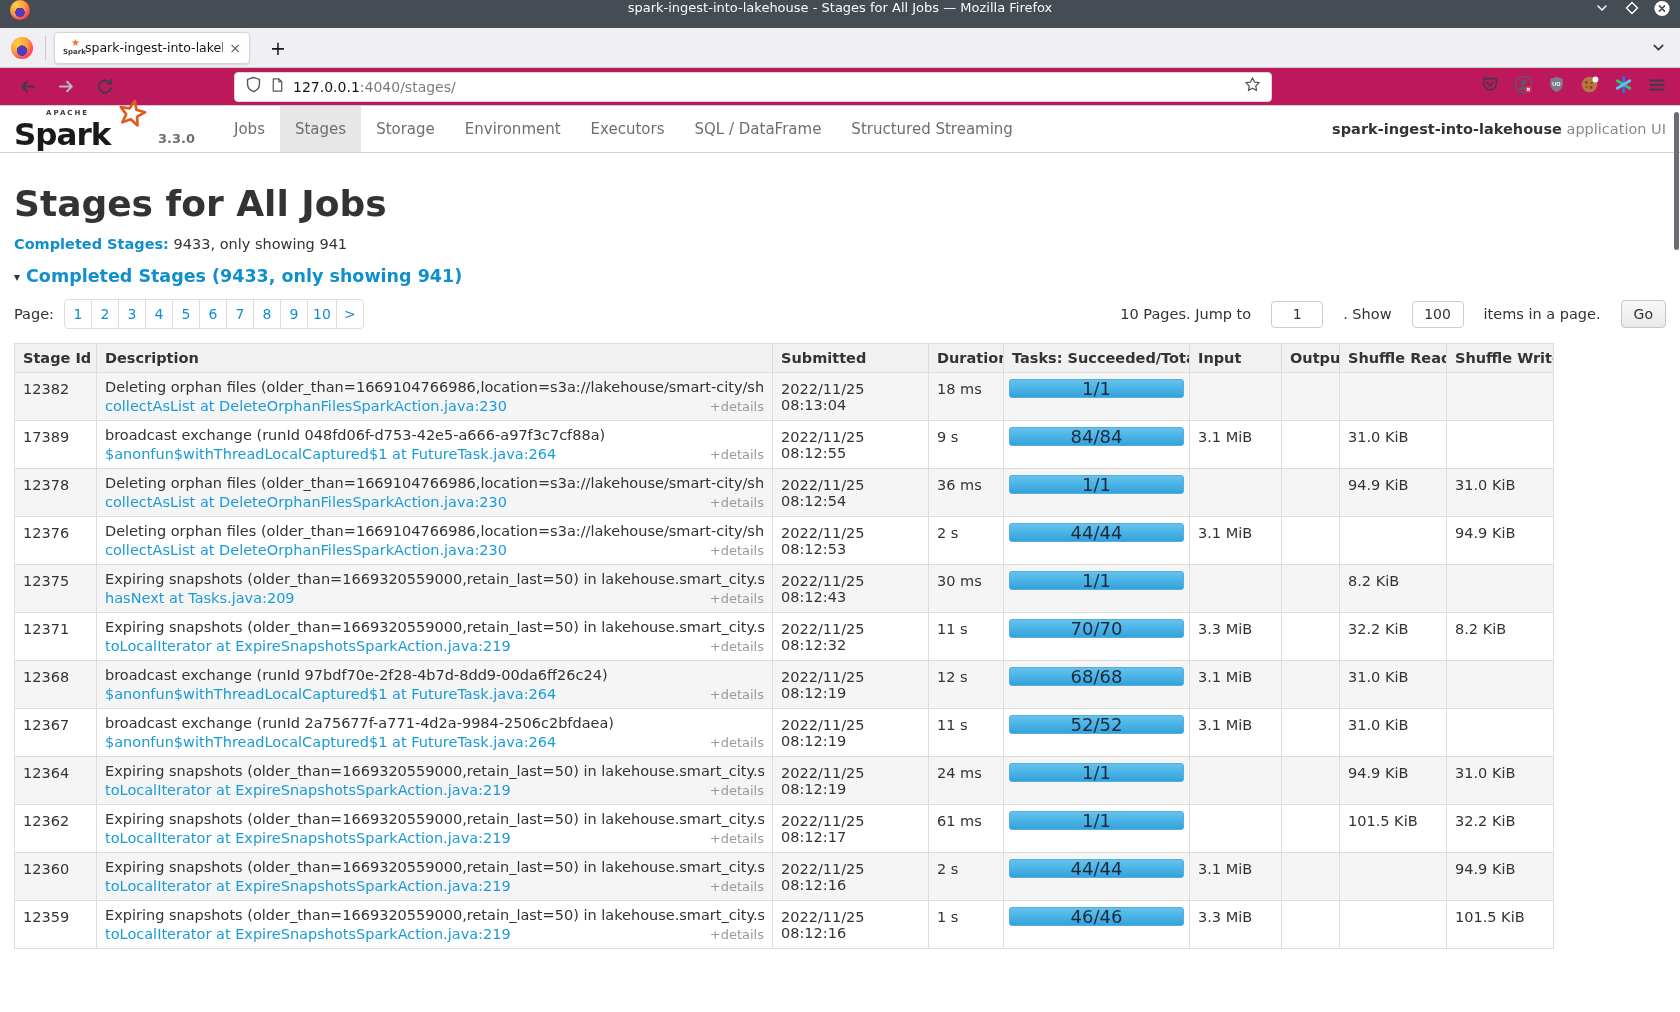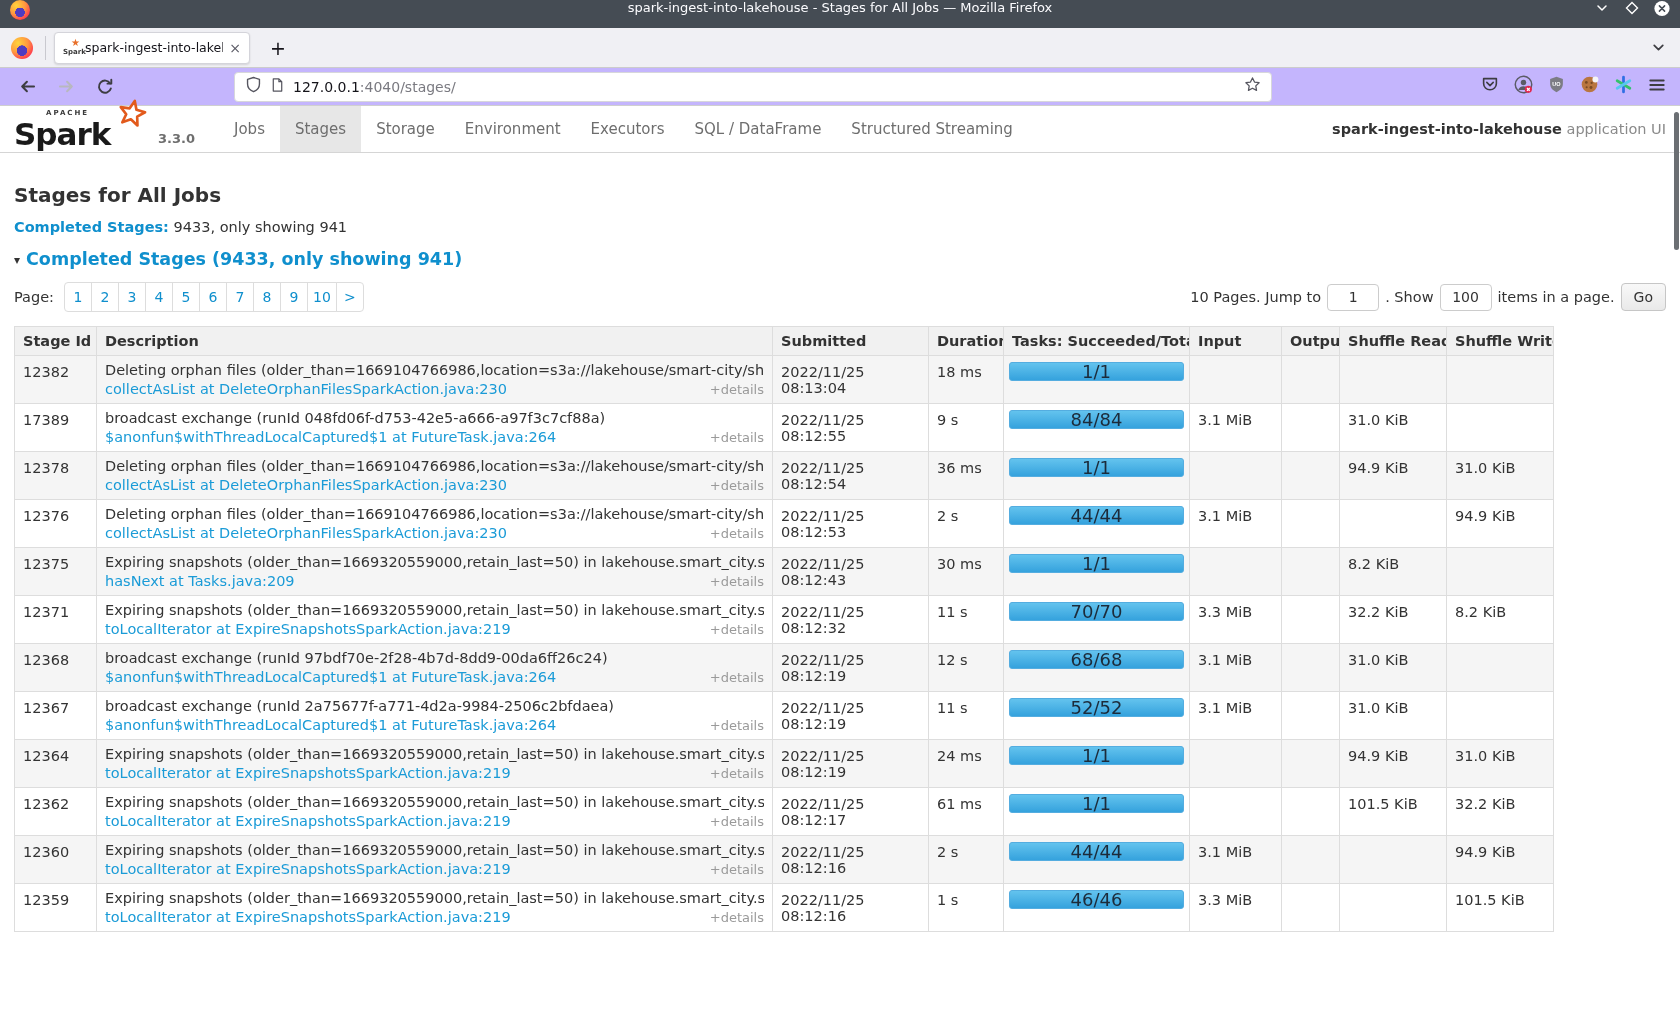--- a/index.html
+++ b/index.html
@@ -25,21 +25,21 @@
     display:flex; align-items:center; padding:0 8px; gap:6px; }
   .favicon { width:16px; height:16px; position:relative; flex-shrink:0; }
   .favicon .fw { position:absolute; bottom:0; left:0; font-size:7px; font-weight:bold; color:#3a3a3a; letter-spacing:0; }
   .favicon .fs { position:absolute; top:-3px; right:-1px; color:#e8702a; font-size:10px; }
   .tab-title { font-size:12.5px; color:#15141a; white-space:nowrap; overflow:hidden; flex:1; }
   .tab-close { color:#5b5b66; font-size:14px; line-height:14px; flex-shrink:0; }
   .newtab { font-size:19px; color:#15141a; padding:0 12px; margin-left:8px; }
   .tab-list-chevron { position:absolute; right:14px; top:12px; }
 
   
-  .toolbar { height:38px; background:#c4b5fd; border-bottom:1px solid #cfcfcf; display:flex; align-items:center; }
+  .toolbar { height:38px; background:#be185d; border-bottom:1px solid #cfcfcf; display:flex; align-items:center; }
   .nav-btn { padding:0 10px; display:flex; align-items:center; }
   .urlbar { width:1038px; height:30px; margin-left:110px; background:#fff; border:1px solid #d7d7db; border-radius:4px;
     display:flex; align-items:center; padding:0 10px; gap:8px; }
   .url-text { font-size:14px; color:#15141a; flex:1; }
   .url-text .path { color:#7a7a81; }
   .tool-icons { margin-left:auto; display:flex; align-items:center; gap:15px; padding-right:14px; }
 
   
   .spark-header { height:47px; background:#fff; border-bottom:1px solid #d5d5d5; display:flex; align-items:stretch; }
   .spark-logo { position:relative; width:128px; margin-left:14px; align-self:center; height:42px; }
@@ -48,34 +48,34 @@
   .spark-star { position:absolute; top:-10px; right:-6px; transform:rotate(12deg); }
   .version { align-self:flex-end; font-size:13px; font-weight:bold; color:#6e6e6e; padding:0 0 6px 16px; }
   .spark-nav { display:flex; list-style:none; margin-left:24px; }
   .spark-nav li { line-height:47px; padding:0 15px; font-size:15px; color:#6e6e6e; cursor:default; }
   .spark-nav li.active { background:#e7e7e7; }
   .app-label { margin-left:auto; line-height:47px; padding-right:14px; font-size:14.5px; color:#8a8a8a; white-space:nowrap; }
   .app-label b { color:#333; }
 
   
   .content { padding:0 14px; height:859px; overflow:hidden; }
-  h1.page-title { margin:30px 0 10px; font-size:20px; font-weight:700; color:#333; }
+  h1.page-title { margin:30px 0 10px; font-size:36px; font-weight:700; color:#333; }
   .summary { list-style:none; font-size:14.5px; color:#333; }
   .summary li { line-height:20px; }
   .summary a { color:#0f8fcd; font-weight:bold; text-decoration:none; }
   .section-head { margin-top:12px; font-size:17.5px; font-weight:bold; color:#0f8fcd; cursor:pointer; }
   .section-head .arrow { color:#333; font-size:12px; margin-right:6px; vertical-align:1px; }
 
   .pagerow { margin:13px 0 14px; display:flex; align-items:center; font-size:14.5px; color:#333; }
   .pagination { display:inline-flex; margin-left:10px; }
   .page-btn { display:block; min-width:28px; text-align:center; padding:6px 5px; border:1px solid #ddd; margin-left:-1px;
     background:#fff; color:#0f8fcd; font-size:14px; text-decoration:none; }
   .page-btn:first-child { border-radius:4px 0 0 4px; margin-left:0; }
   .page-btn:last-child { border-radius:0 4px 4px 0; }
-  .pager-right { margin-left:auto; display:flex; align-items:center; gap:6px; }
+  .pager-right { margin-left:auto; display:flex; align-items:center; gap:20px; }
   .pager-right input { width:52px; height:27px; border:1px solid #ccc; border-radius:4px; text-align:center; font-size:14px;
     color:#333; font-family:inherit; }
   .go-btn { padding:5px 12px; border:1px solid #c6c6c6; border-radius:4px; background:linear-gradient(#f8f8f8,#e9e9e9);
     font-size:14px; color:#333; font-family:inherit; }
 
   
   table.stages { width:1539px; border-collapse:collapse; table-layout:fixed; font-size:14.5px; margin-top:2px; }
   .stages th, .stages td { border:1px solid #ddd; vertical-align:top; text-align:left; }
   .stages th { background:#f1f1f1; padding:6px 8px; font-weight:bold; color:#333; white-space:nowrap; overflow:hidden; }
   .stages td { padding:8px 8px 4px; color:#333; height:48px; }

